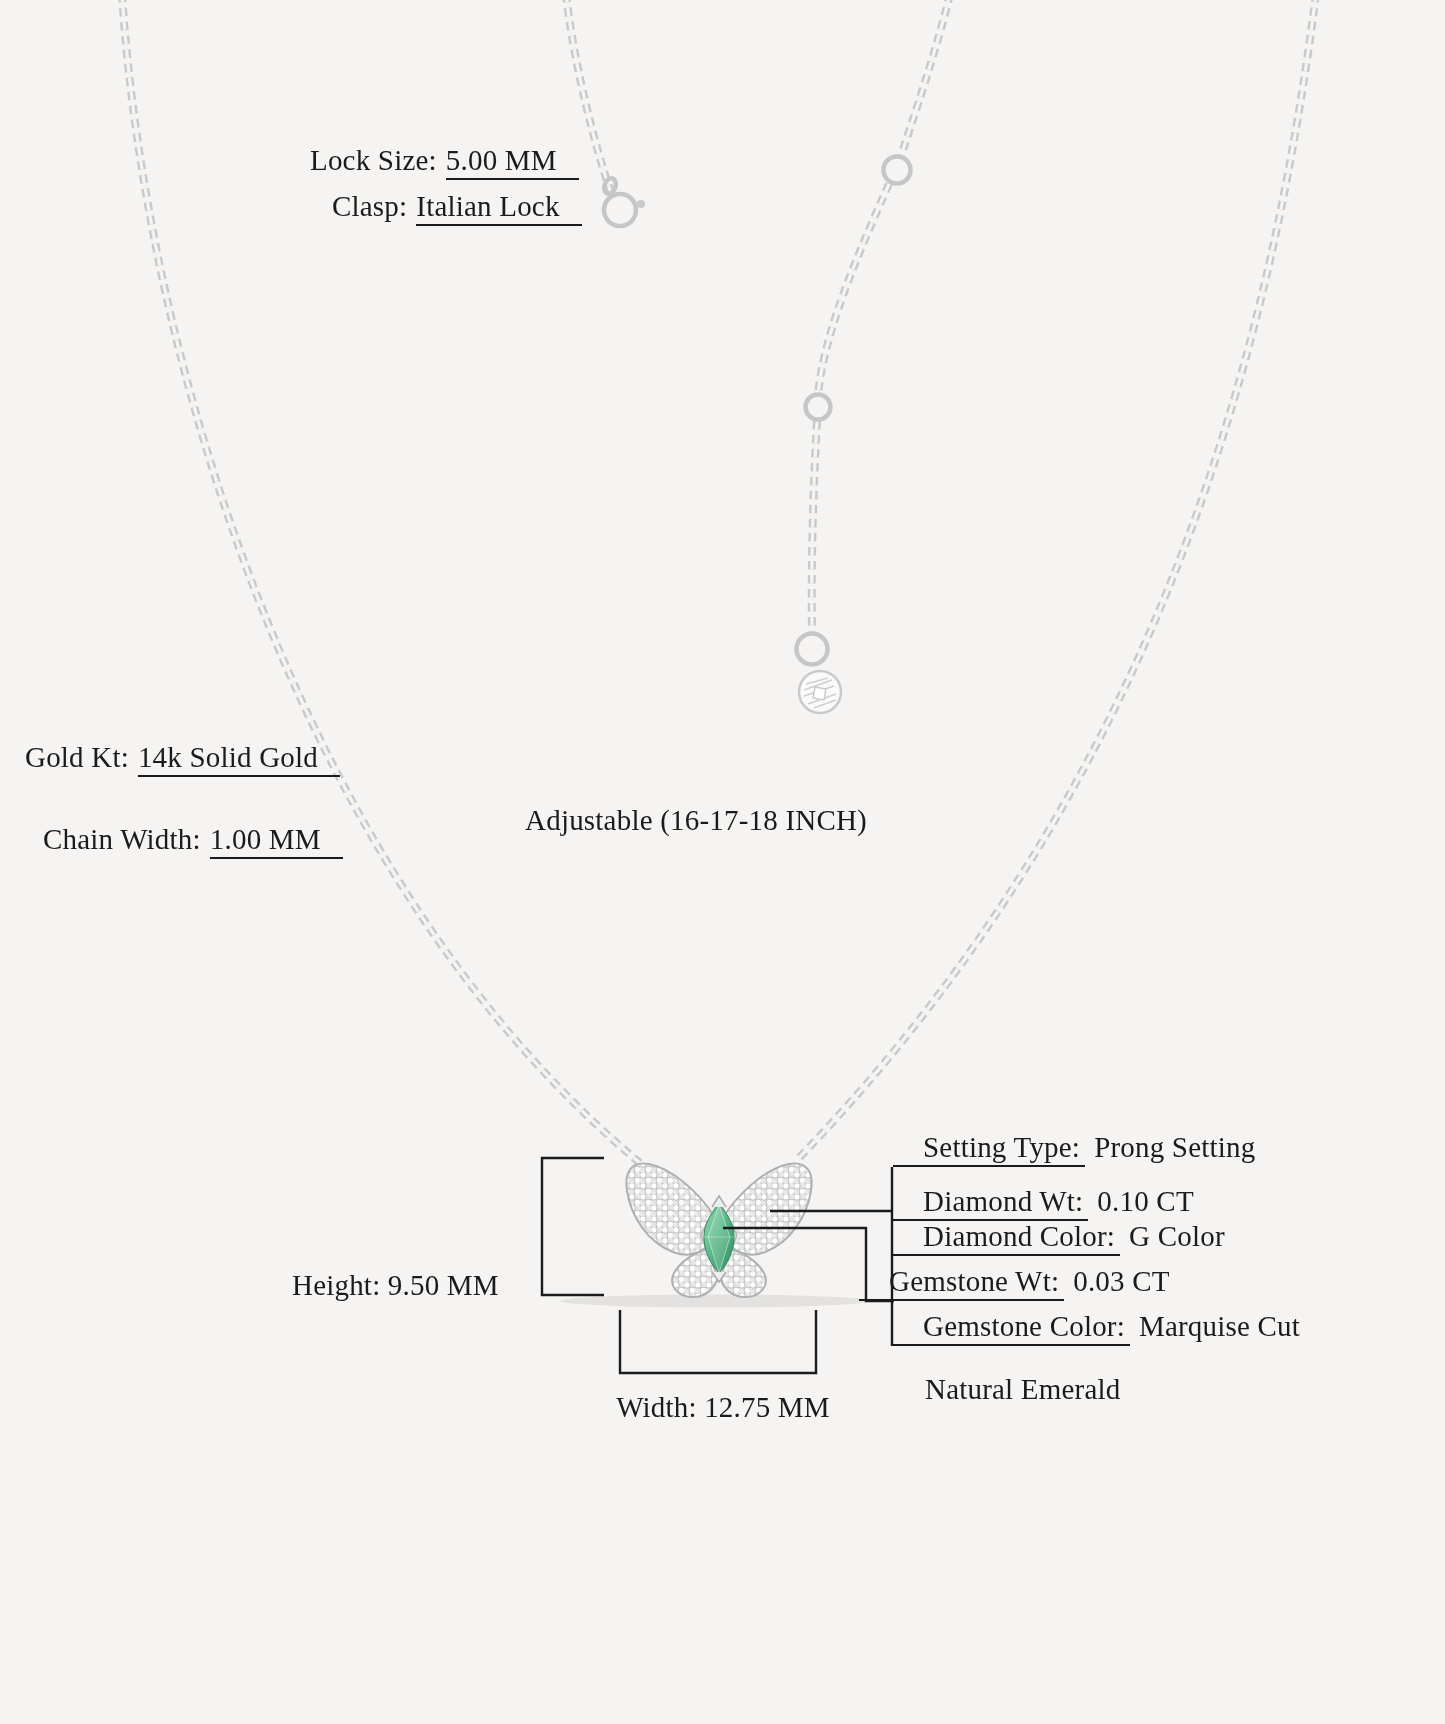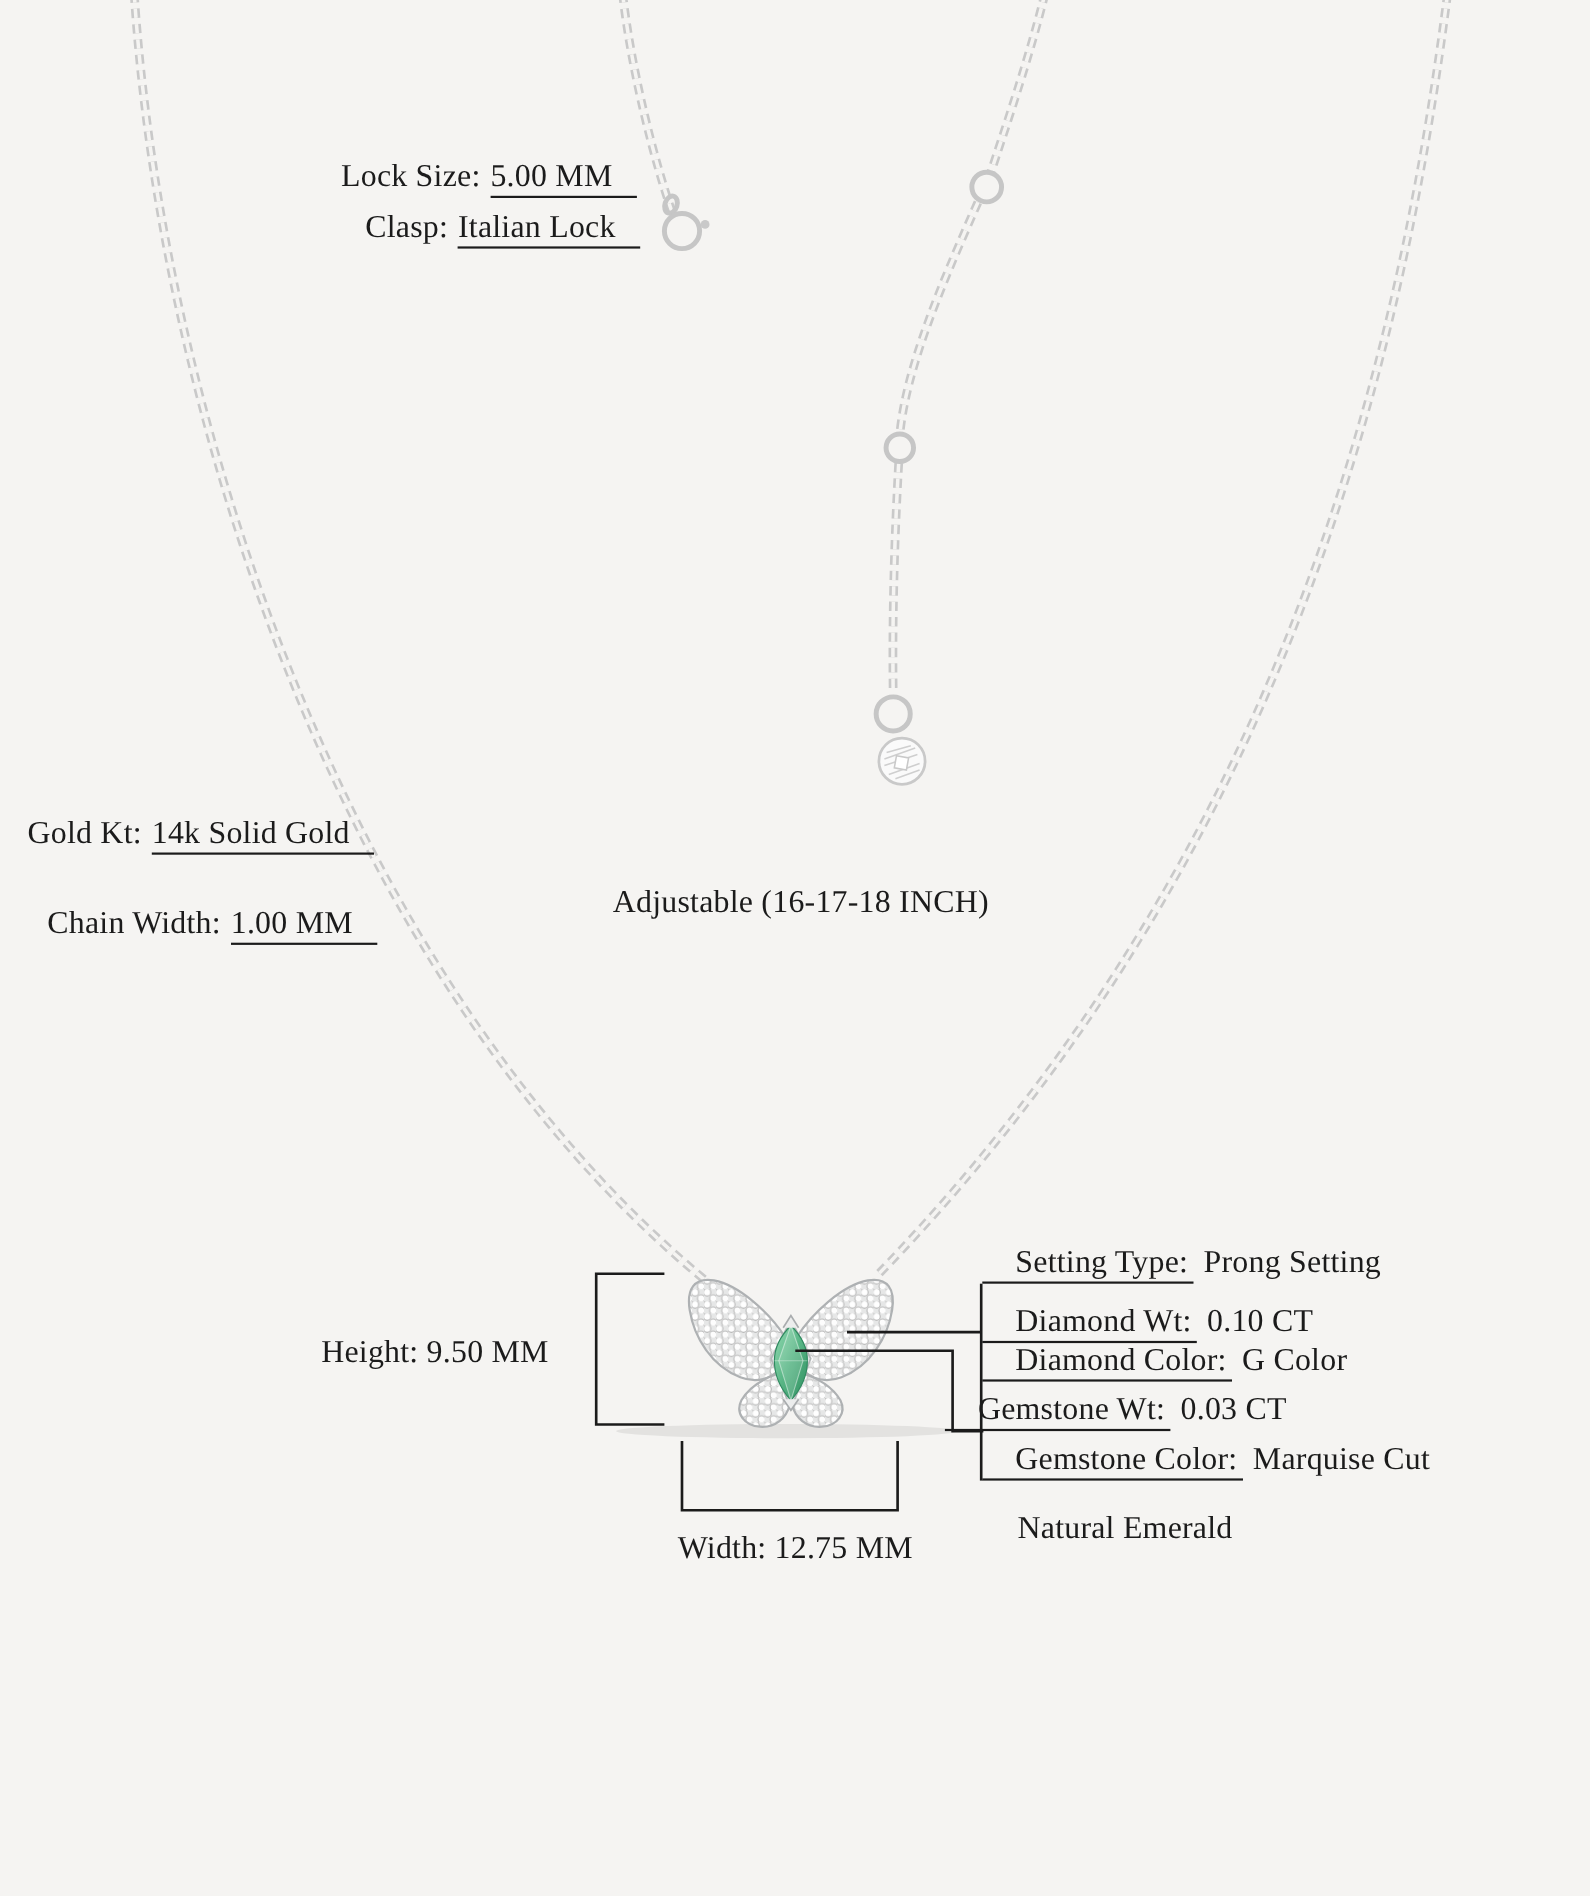--- a/index.html
+++ b/index.html
@@ -13,29 +13,29 @@
   .u   { border-bottom:2.5px solid #1b1b1b; padding-bottom:2px; }
   .v   { margin-left:9px; }
   .ext { padding-right:22px; }
   .centered { text-align:center; }
   .krow .key { padding-left:30px; padding-right:5px; }
   
   #lock-line1   { left:310px; top:143px; }
   #lock-line2   { left:332px; top:189px; }
   #gold-line1   { left:25px;  top:740px; }
   #gold-line2   { left:43px;  top:822px; }
-  #adj-block    { left:528px; top:803px; width:400px; }
+  #adj-block    { left:496px; top:803px; width:400px; }
   #adj-line2    { display:inline-block; margin-top:2px; padding:0 12px 2px 12px; }
   #row-setting  { left:893px; top:1130px; }
   #row-dwt      { left:893px; top:1174px;margin-top:10px; }
   #row-dcolor   { left:893px; top:1219px; }
   #row-gwt      { left:859px; top:1264px;text-align:center; }
   #row-gcolor   { left:893px; top:1309px; }
   #row-gcolor2  { left:925px; top:1372px; }
-  #height-label { left:292px; top:1212px; }
+  #height-label { left:292px; top:1268px; }
   #width-label  { left:563px; top:1390px; width:320px; }
   
   .chain   { fill:none; stroke:#c9c9c9; stroke-width:8;   stroke-dasharray:8.5 5.5; }
   .chainIn { fill:none; stroke:#f5f4f2; stroke-width:3.2; stroke-dasharray:8.5 5.5; }
   .ringo   { fill:none; stroke:#c6c6c6; stroke-width:4.5; }
   .black   { fill:none; stroke:#1b1b1b; stroke-width:2.4; }
   .wing    { fill:url(#pave); stroke:#aeb1b3; stroke-width:2; stroke-linejoin:round; }
 </style>
 </head>
 <body>

